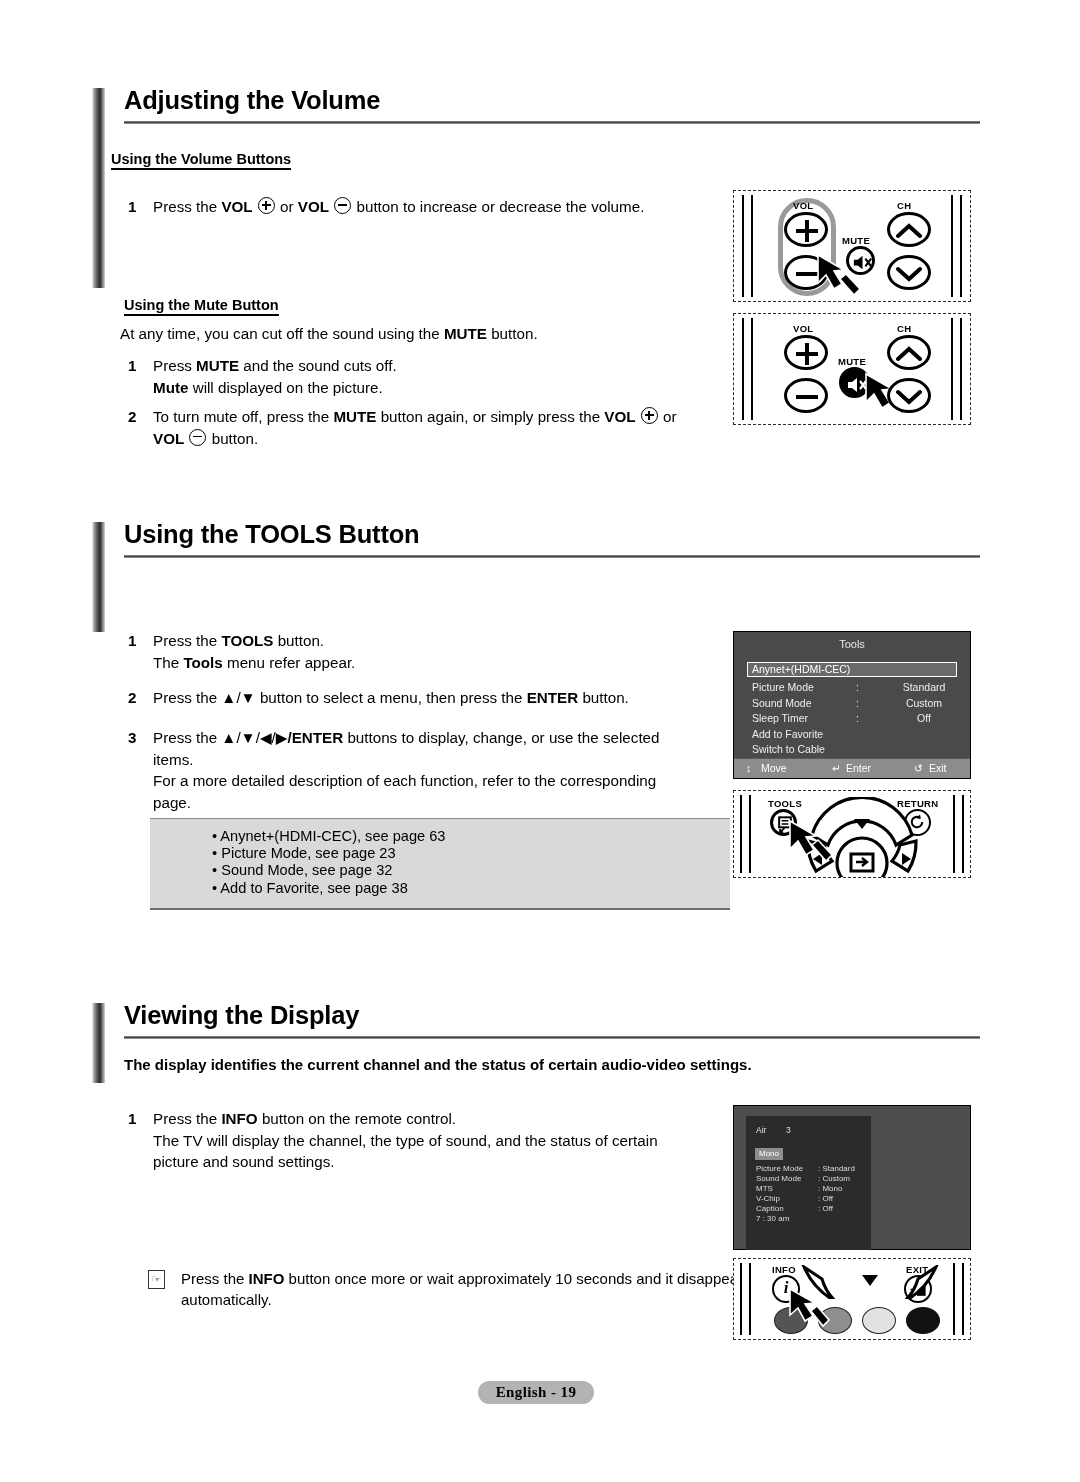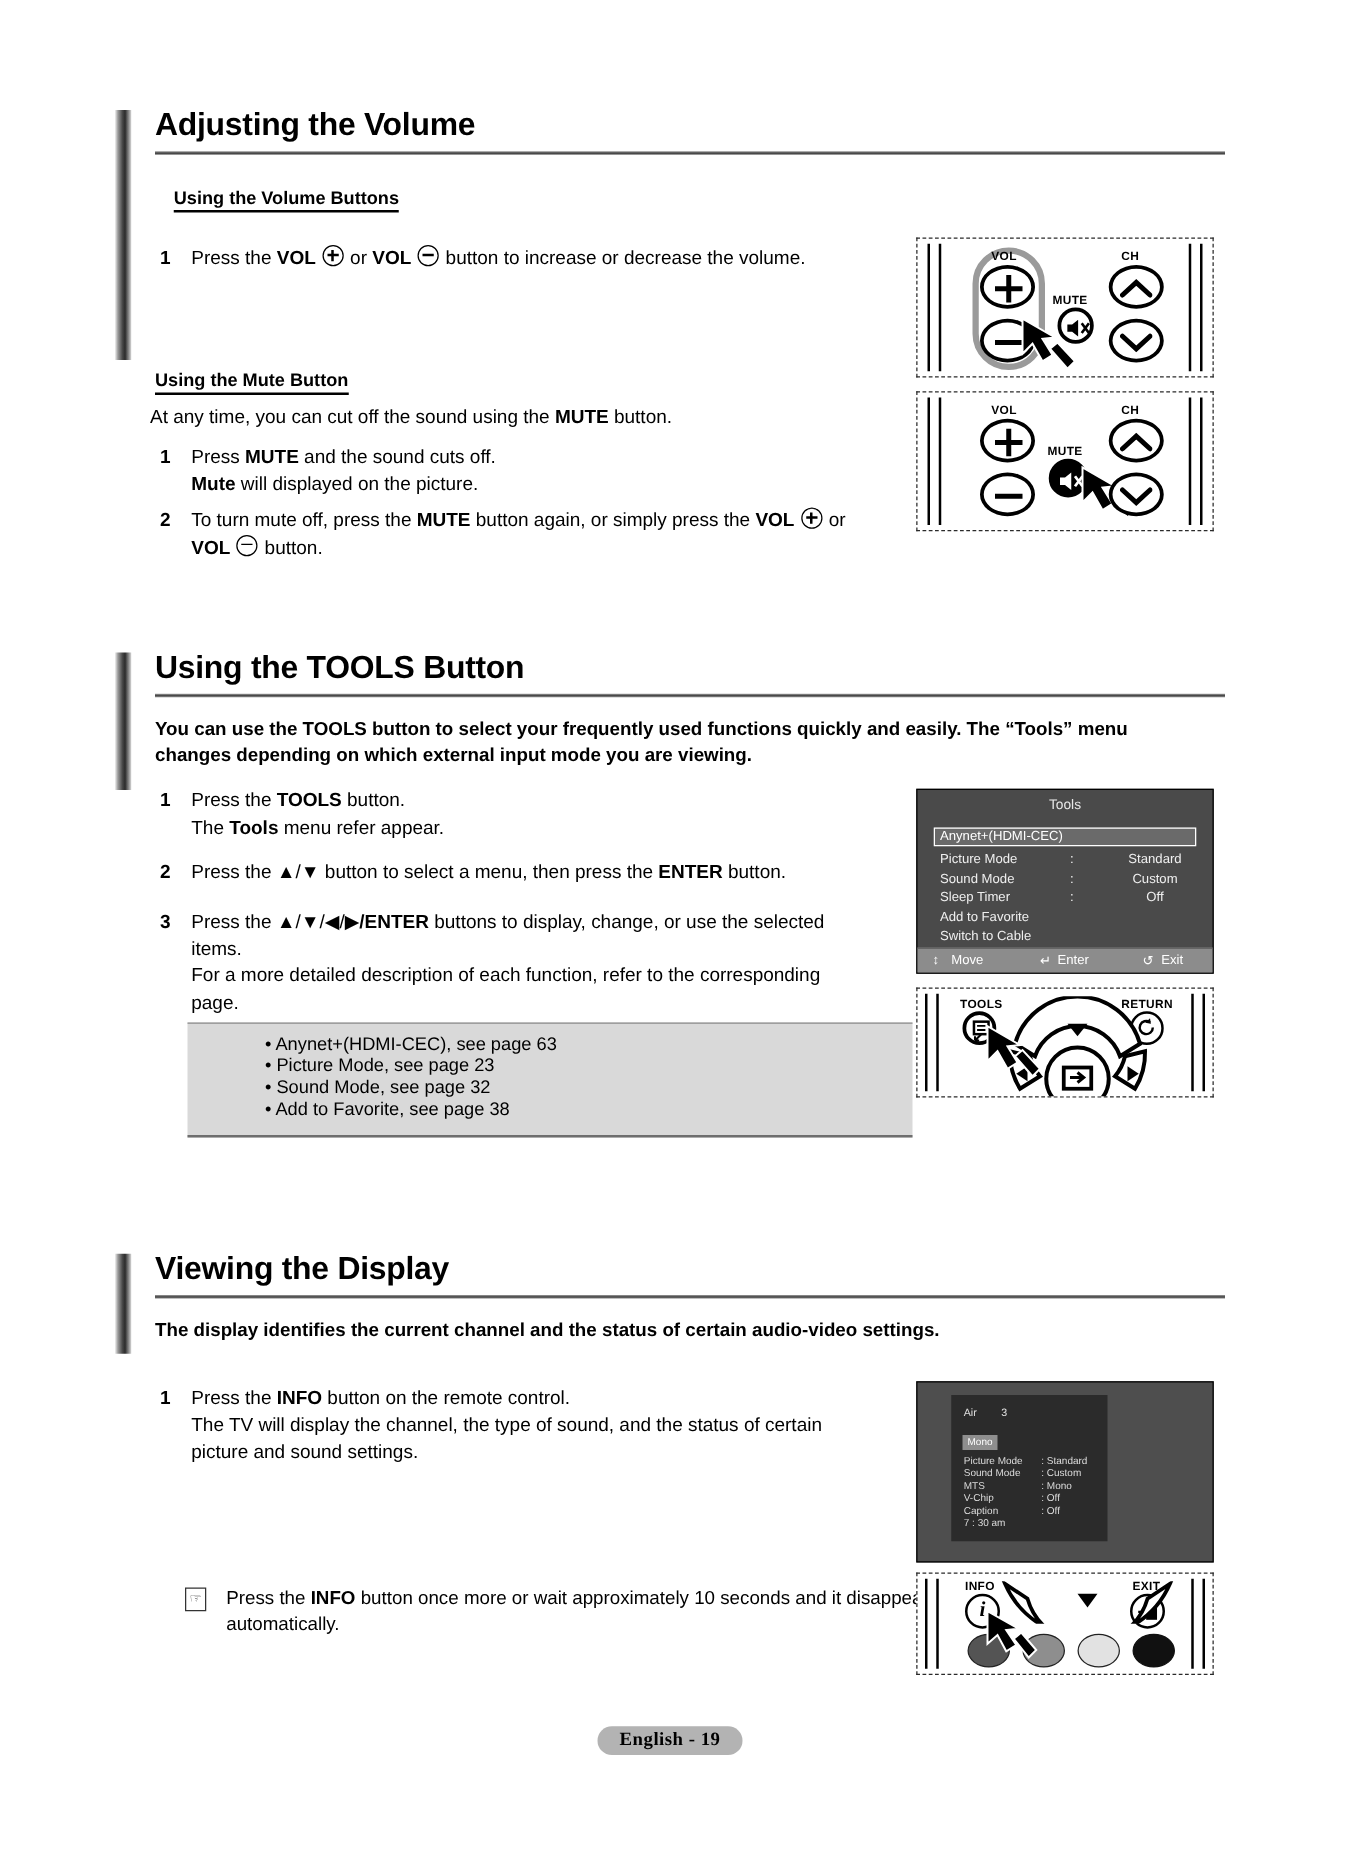--- a/index.html
+++ b/index.html
@@ -80,21 +80,21 @@
 <body>
 
 <div class="page">
 
   <div class="section" style="left:92px;top:88px;width:888px;height:360px;">
     <div class="accent" style="height:200px;"></div>
     <div style="margin-left:32px;">
       <div class="sec-title">Adjusting the Volume</div>
       <div class="rule"></div>
     </div>
-    <div style="position:absolute;left:47px;top:62px;">
+    <div style="position:absolute;left:19px;top:62px;">
       <div class="subhead">Using the Volume Buttons</div>
     </div>
     <div class="step" style="position:absolute;left:28px;top:108px;width:740px;">
       <span class="num">1</span>
       <span>Press the </span><span class="b">VOL</span>
       <span class="cplus"></span><span> or </span><span class="b">VOL</span>
       <span class="cminus"></span><span> button to increase or decrease the volume.</span>
     </div>
 
     <div style="position:absolute;left:32px;top:208px;">
@@ -186,24 +186,20 @@
         <path d="M2 3 L13 13 L24 3" stroke="#000" stroke-width="4" fill="none" stroke-linecap="round"></path>
       </svg>
     </div>
   </div>
 
   <div class="section" style="left:92px;top:522px;width:888px;height:420px;">
     <div class="accent" style="height:110px;"></div>
     <div style="margin-left:32px;">
       <div class="sec-title">Using the TOOLS Button</div>
       <div class="rule"></div>
-    </div>
-    <div class="lead" style="position:absolute;left:32px;top:52px;width:850px;">
-      <div>You can use the TOOLS button to select your frequently used functions quickly and easily. The “Tools” menu</div>
-      <div>changes depending on which external input mode you are viewing.</div>
     </div>
 
     <div class="step" style="position:absolute;left:28px;top:108px;width:640px;">
       <span class="num">1</span>
       <span>Press the </span><span class="b">TOOLS</span><span> button.</span><br>
       <span>The </span><span class="b">Tools</span><span> menu refer appear.</span>
     </div>
     <div class="step" style="position:absolute;left:28px;top:165px;width:640px;">
       <span class="num">2</span>
       <span>Press the ▲/▼ button to select a menu, then press the </span><span class="b">ENTER</span><span> button.</span>
@@ -307,21 +303,21 @@
     <div class="lead" style="position:absolute;left:32px;top:52px;width:850px;">The display identifies the current channel and the status of certain audio-video settings.</div>
     <div class="step" style="position:absolute;left:28px;top:105px;width:640px;">
       <span class="num">1</span>
       <span>Press the </span><span class="b">INFO</span><span> button on the remote control.</span><br>
       <span>The TV will display the channel, the type of sound, and the status of certain</span><br>
       <span>picture and sound settings.</span>
     </div>
   </div>
 
   <div class="tvpanel" style="left:733px;top:1105px;width:238px;height:145px;">
-    <div class="infobox" style="left:27px;top:10px;width:125px;height:117px;">
+    <div class="infobox" style="left:12px;top:10px;width:125px;height:134px;">
       <span class="ch" style="left:10px;top:9px;">Air</span>
       <span class="ch" style="left:40px;top:9px;">3</span>
       <span class="mono-chip" style="left:9px;top:32px;">Mono</span>
       <div class="irow" style="left:10px;top:48px;">
         <span class="k">Picture Mode</span>
           <span class="v">: Standard</span>
       </div>
       <div class="irow" style="left:10px;top:58px;">
         <span class="k">Sound Mode</span>
           <span class="v">: Custom</span>

